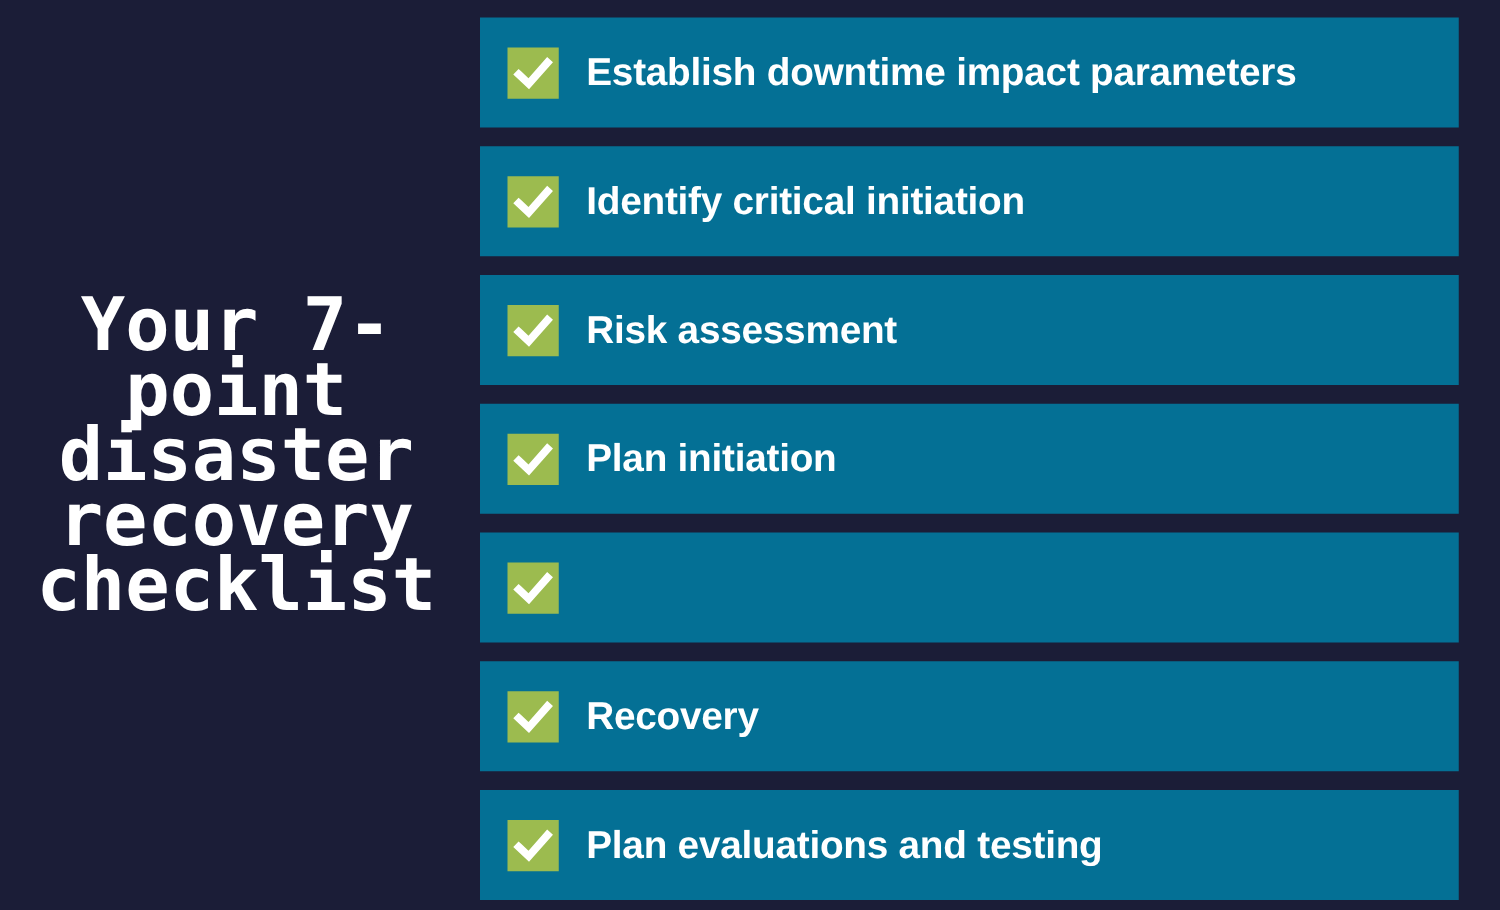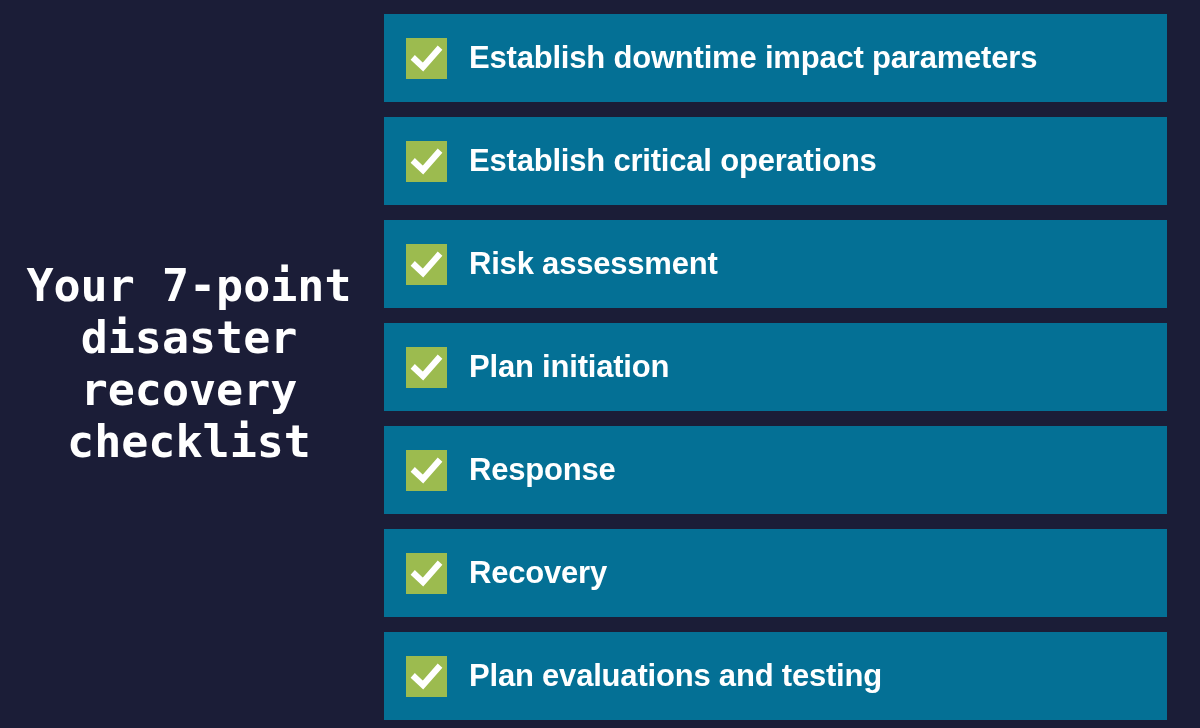--- a/index.html
+++ b/index.html
@@ -31,21 +31,21 @@
     display: flex;
     align-items: center;
     justify-content: center;
   }
 
   #title-text {
     width: 366px;
     text-align: center;
     font-family: "DejaVu Sans Mono", "Liberation Mono", monospace;
     font-weight: bold;
-    font-size: 45px;
+    font-size: 59px;
     line-height: 52px;
     color: #ffffff;
     letter-spacing: 0px;
     white-space: pre-line;
   }
 
   
   #checklist {
     position: absolute;
     left: 384px;
@@ -121,21 +121,21 @@
       </span>
       <span class="row-label">Establish downtime impact parameters</span>
     </div>
 
     <div class="check-row">
       <span class="checkbox">
         <svg viewBox="0 0 41 41" aria-hidden="true">
           <path d="M9 21.5 L17 29 L32 12" fill="none" stroke="#ffffff" stroke-width="6.2" stroke-linecap="square" stroke-linejoin="miter"></path>
         </svg>
       </span>
-      <span class="row-label">Establish critical operations</span>
+      <span class="row-label">Identify critical initiation</span>
     </div>
 
     <div class="check-row">
       <span class="checkbox">
         <svg viewBox="0 0 41 41" aria-hidden="true">
           <path d="M9 21.5 L17 29 L32 12" fill="none" stroke="#ffffff" stroke-width="6.2" stroke-linecap="square" stroke-linejoin="miter"></path>
         </svg>
       </span>
       <span class="row-label">Risk assessment</span>
     </div>
@@ -148,21 +148,20 @@
       </span>
       <span class="row-label">Plan initiation</span>
     </div>
 
     <div class="check-row">
       <span class="checkbox">
         <svg viewBox="0 0 41 41" aria-hidden="true">
           <path d="M9 21.5 L17 29 L32 12" fill="none" stroke="#ffffff" stroke-width="6.2" stroke-linecap="square" stroke-linejoin="miter"></path>
         </svg>
       </span>
-      <span class="row-label">Response</span>
     </div>
 
     <div class="check-row">
       <span class="checkbox">
         <svg viewBox="0 0 41 41" aria-hidden="true">
           <path d="M9 21.5 L17 29 L32 12" fill="none" stroke="#ffffff" stroke-width="6.2" stroke-linecap="square" stroke-linejoin="miter"></path>
         </svg>
       </span>
       <span class="row-label">Recovery</span>
     </div>

